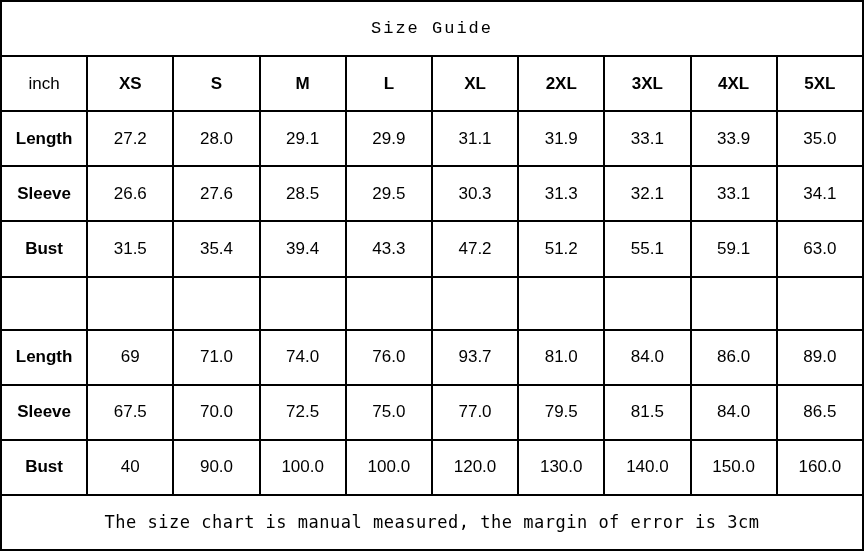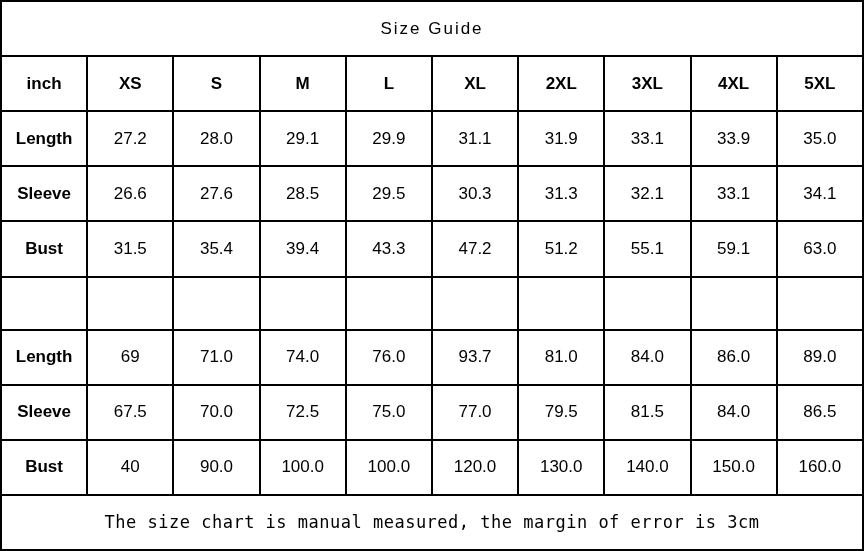--- a/index.html
+++ b/index.html
@@ -26,33 +26,33 @@
   }
   table.size-guide td {
     border: 2px solid #000000;
     text-align: center;
     vertical-align: middle;
     font-size: 17px;
     color: #000000;
     padding: 0;
   }
   .title-cell {
-    font-family: Liberation Sans, sans-serif;
+    font-family: Liberation Mono, monospace;
     font-size: 25px;
     letter-spacing: 2px;
     height: 50px;
     font-weight: normal;
     margin-top: 17px;
   }
   .header-cell {
     font-weight: bold;
     font-size: 17px;
   }
   .unit-cell {
-    font-weight: bold;
+    font-weight: normal;
     font-size: 17px;
   }
   .row-label {
     font-weight: bold;
     font-size: 17px;
   }
   .value-cell {
     font-weight: normal;
     font-size: 17px;
     margin-left: 8px;

